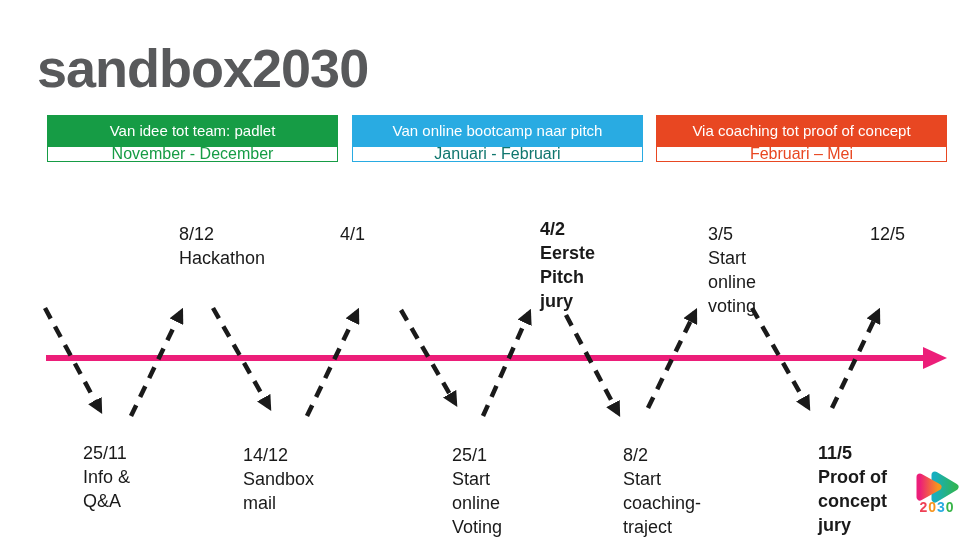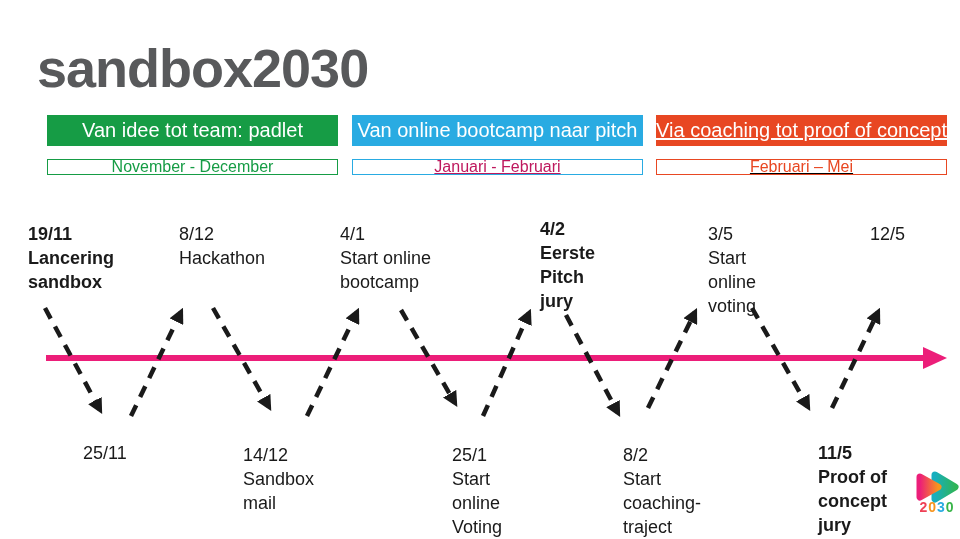--- a/index.html
+++ b/index.html
@@ -22,36 +22,36 @@
     color: #58595B;
     line-height: 1.05;
   }
 
   .banner {
     position: absolute;
     top: 115px;
     width: 291px; height: 31px;
     color: #ffffff;
     display: flex; align-items: center; justify-content: center;
-    font-size: 20px;
+    font-size: 15px;
     box-sizing: border-box;
   }
   .period-box {
     position: absolute;
-    top: 159px;
+    top: 146px;
     width: 291px; height: 16px;
     background: #ffffff;
     border: 1px solid;
     display: flex; align-items: center; justify-content: center;
     font-size: 16px;
     box-sizing: border-box;
   }
   .phase-0 { left: 32px; }
   .phase-1 { left: 337px; text-align: right; }
-  .phase-2 { left: 641px; text-decoration: underline; }
+  .phase-2 { left: 641px; }
 
   .milestone {
     position: absolute;
     font-size: 18px;
     line-height: 24px;
     color: #1A1A1A;
   }
   .milestone.bold { font-weight: 700; }
   .m-label { white-space: pre-line; }
 
@@ -86,21 +86,21 @@
     <span>Van online bootcamp naar pitch</span>
   </div>
   <div class="banner phase-2" style="background-color: rgb(232, 71, 34);">
     <span>Via coaching tot proof of concept</span>
   </div>
 
   <div class="period-box phase-0" style="border-color: rgb(22, 156, 69);">
     <span style="color: rgb(22, 156, 69);">November - December</span>
   </div>
   <div class="period-box phase-1" style="border-color: rgb(41, 171, 226);">
-    <span style="color: #be185d; text-decoration: underline;">Januari - Februari</span>
+    <span style="color: #0f766e;">Januari - Februari</span>
   </div>
   <div class="period-box phase-2" style="border-color: rgb(232, 71, 34);">
     <span style="color: rgb(232, 71, 34);">Februari – Mei</span>
   </div>
 
   <svg class="timeline-svg" viewBox="0 0 960 539" xmlns="http://www.w3.org/2000/svg">
     <defs>
       <marker id="ah" viewBox="0 0 10 10" refX="7" refY="5" markerWidth="3.4" markerHeight="3.4" orient="auto">
         <path d="M0,0 L10,5 L0,10 z" style="fill: rgb(26, 26, 26);"></path>
       </marker>
@@ -129,52 +129,47 @@
       <line x1="737" y1="308" x2="793" y2="407" marker-end="url(#ah)" style="stroke: rgb(26, 26, 26);"></line>
       <line x1="817" y1="408" x2="863" y2="312" marker-end="url(#ah)" style="stroke: rgb(26, 26, 26);"></line>
     </g>
 
     <g>
       <polygon points="920,475 940,487 920,499" fill="url(#gRight)" stroke="url(#gRight)" stroke-width="7" stroke-linejoin="round"></polygon>
       <polygon points="905,477 923,487 905,497" fill="url(#gLeft)" stroke="url(#gLeft)" stroke-width="7" stroke-linejoin="round"></polygon>
     </g>
   </svg>
 
-  <div class="milestone bold" style="left:13px; top:222px">
-    <div class="m-date">19/11</div>
-    <div class="m-label">Lancering
-sandbox</div>
-  </div>
   <div class="milestone" style="left:164px; top:222px">
     <div class="m-date">8/12</div>
     <div class="m-label">Hackathon</div>
   </div>
   <div class="milestone" style="left:325px; top:222px">
     <div class="m-date">4/1</div>
-    <div class="m-label">Start online
-bootcamp</div>
   </div>
   <div class="milestone bold" style="left:525px; top:217px">
     <div class="m-date">4/2</div>
     <div class="m-label">Eerste
 Pitch
 jury</div>
   </div>
   <div class="milestone" style="left:693px; top:222px">
     <div class="m-date">3/5</div>
     <div class="m-label">Start
 online
 voting</div>
   </div>
   <div class="milestone" style="left:855px; top:222px">
     <div class="m-date">12/5</div>
   </div>
 
   <div class="milestone" style="left:68px; top:441px">
     <div class="m-date">25/11</div>
+    <div class="m-label">Info &amp;
+Q&amp;A</div>
   </div>
   <div class="milestone" style="left:228px; top:443px">
     <div class="m-date">14/12</div>
     <div class="m-label">Sandbox
 mail</div>
   </div>
   <div class="milestone" style="left:437px; top:443px">
     <div class="m-date">25/1</div>
     <div class="m-label">Start
 online

